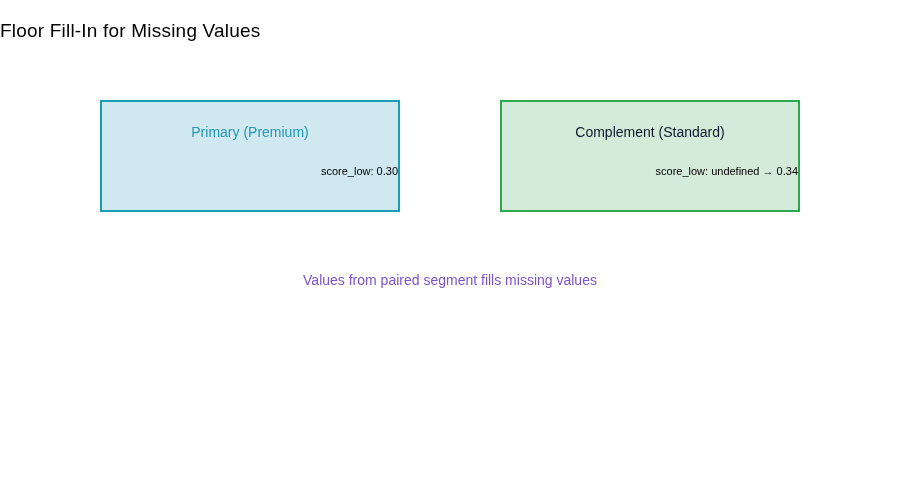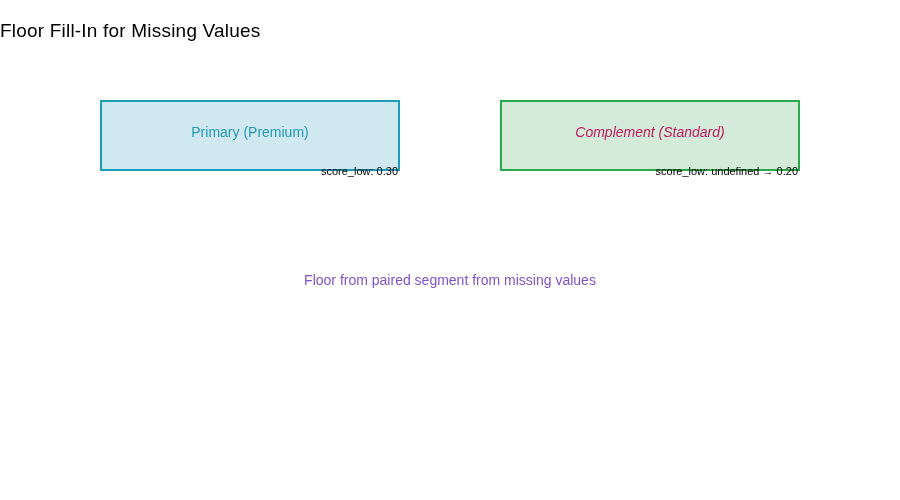--- a/index.html
+++ b/index.html
@@ -25,21 +25,21 @@
     text-align: left;
     font-size: 19px;
     font-weight: 500;
     color: #000000;
     letter-spacing: 0.2px;
   }
   .seg-box {
     position: absolute;
     top: 100px;
     width: 300px;
-    height: 71px;
+    height: 112px;
     box-sizing: border-box;
     border: 2px solid;
   }
   .seg-box.primary {
     left: 100px;
     background: #d0e9f0;
     border-color: #1b9db8;
   }
   .seg-box.complement {
     left: 500px;
@@ -51,22 +51,21 @@
     top: 22px;
     left: 0;
     width: 100%;
     text-align: center;
     font-size: 14px;
   }
   .seg-box.primary .seg-title {
     color: #2398b2;
   }
   .seg-box.complement .seg-title {
-    color: #be185d;
-    font-style: italic;
+    color: #0f172a;
   }
   .seg-detail {
     position: absolute;
     top: 63px;
     left: 0;
     width: 100%;
     text-align: right;
     font-size: 11px;
     color: #000000;
   }
@@ -87,18 +86,18 @@
 
   <div class="page-title">Floor Fill-In for Missing Values</div>
 
   <div class="seg-box primary">
     <div class="seg-title">Primary (Premium)</div>
     <div class="seg-detail">score_low: 0.30</div>
   </div>
 
   <div class="seg-box complement">
     <div class="seg-title">Complement (Standard)</div>
-    <div class="seg-detail">score_low: undefined → 0.20</div>
+    <div class="seg-detail">score_low: undefined → 0.34</div>
   </div>
 
-  <div class="note">Floor from paired segment from missing values</div>
+  <div class="note">Values from paired segment fills missing values</div>
 
 </div>
 
 </body></html>

